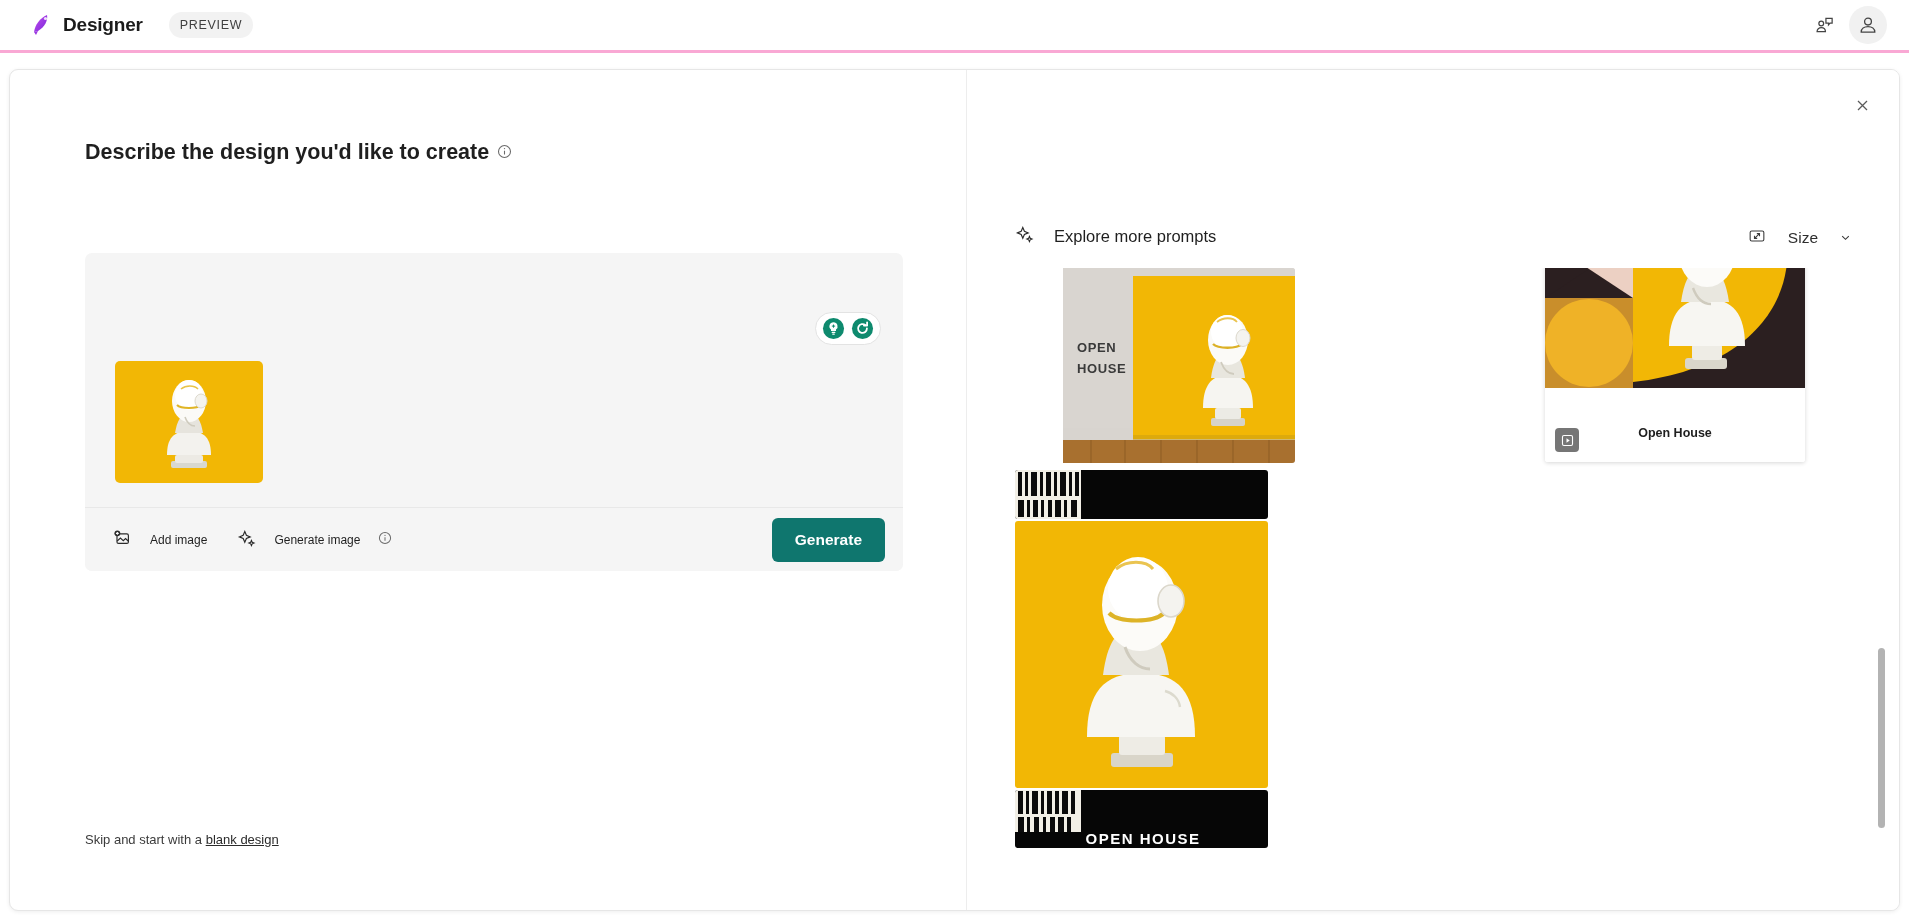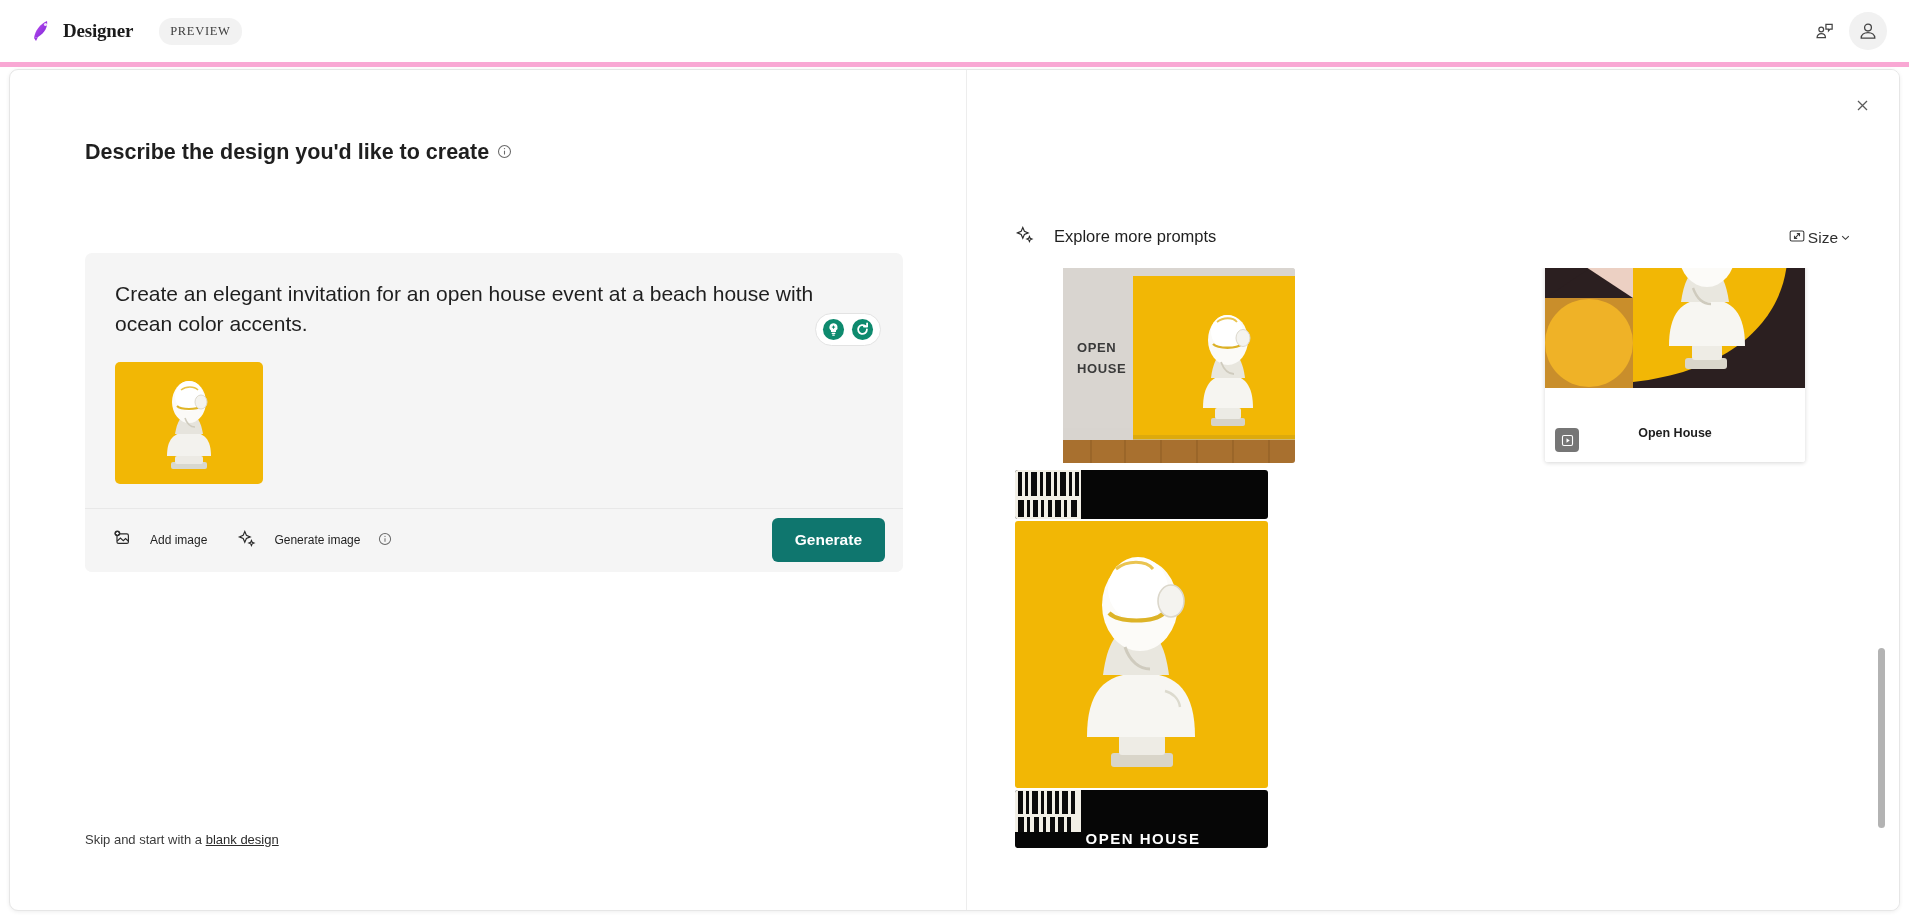--- a/index.html
+++ b/index.html
@@ -7,24 +7,24 @@
     width: 1909px; height: 919px;
     background: #ffffff;
     font-family: "Liberation Sans", sans-serif;
     overflow: hidden;
     color: #242424;
   }
 
   
   .topbar {
     position: absolute; top: 0; left: 0;
-    width: 1909px; height: 67px;
+    width: 1909px; height: 53px;
     background: #ffffff;
-    border-bottom: 5px solid #f9a8d4;
-    display: flex; align-items: center; font-family: Liberation Serif, serif;
+    border-bottom: 3px solid #f9a8d4;
+    display: flex; align-items: center;
   }
   .brand { display: flex; align-items: center; margin-left: 28px; }
   .brand-logo { width: 26px; height: 26px; margin-right: 9px; }
   .brand-name { font-size: 19px; font-weight: bold; letter-spacing: -0.2px; color: #1b1b1b; }
   .preview-badge {
     margin-left: 26px;
     background: #f2f2f2; color: #3f3f3f;
     font-size: 12.5px; letter-spacing: 0.7px;
     padding: 6px 11px; border-radius: 13px;
   }
@@ -118,21 +118,21 @@
     display: flex; align-items: center; justify-content: center;
     cursor: pointer;
   }
   .explore-row {
     position: absolute; left: 48px; top: 155px;
     display: flex; align-items: center; gap: 20px;
     font-size: 16.5px; color: #1f1f1f; cursor: pointer;
   }
   .size-row {
     position: absolute; right: 48px; top: 157px;
-    display: flex; align-items: center; gap: 2px;
+    display: flex; align-items: center; gap: 22px;
     font-size: 15.5px; color: #2e2e2e; cursor: pointer;
   }
 
   .gallery {
     position: absolute; left: 48px; top: 198px;
     width: 1040px; height: 582px;
     overflow: hidden;
   }
   .gal-col { position: absolute; }
   .thumb { position: absolute; overflow: hidden; cursor: pointer; border-radius: 3px; }
@@ -224,21 +224,20 @@
         <svg width="15" height="15" viewBox="0 0 16 16" fill="none" stroke="#6a6a6a" stroke-width="1.15">
           <circle cx="8" cy="8" r="6.4"></circle>
             <path d="M8 7.2v4"></path>
             <circle cx="8" cy="4.9" r="0.75" fill="#6a6a6a" stroke="none"></circle>
         </svg>
       </span>
     </div>
 
     <div class="prompt-box">
       <div class="prompt-text">
-        <span>Create an elegant invitation for an open house event at a beach house with ocean color accents.</span>
         <span class="prompt-assist">
           <span class="assist-icon">
             <svg width="23" height="23" viewBox="0 0 24 24">
               <circle cx="12" cy="12" r="11" fill="#0e8a6e"></circle>
               <path d="M12 5.4a4.3 4.3 0 0 0-2.6 7.7v1.5h5.2v-1.5A4.3 4.3 0 0 0 12 5.4z" fill="#fff"></path>
               <rect x="10" y="15.3" width="4" height="1.3" rx="0.5" fill="#fff"></rect>
               <rect x="10.6" y="17.2" width="2.8" height="1.2" rx="0.5" fill="#fff"></rect>
               <path d="M12 7.3l.7 1.5 1.5.7-1.5.7-.7 1.5-.7-1.5-1.5-.7 1.5-.7z" fill="#0e8a6e"></path>
             </svg>
           </span>

